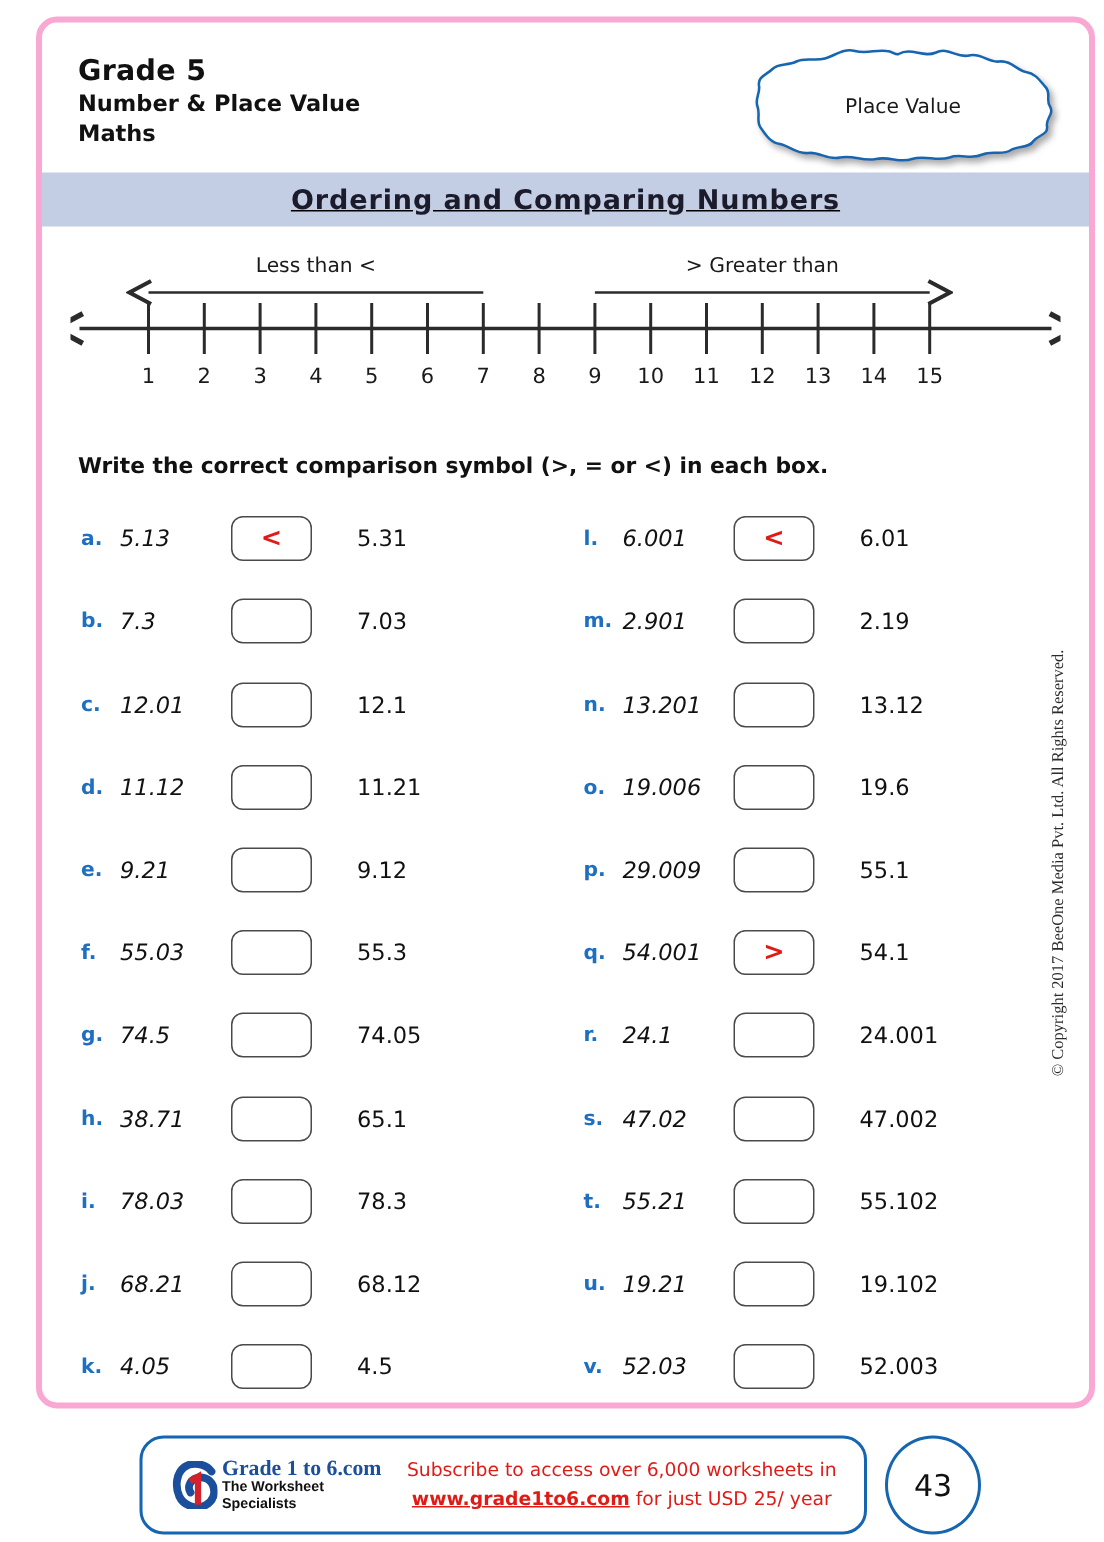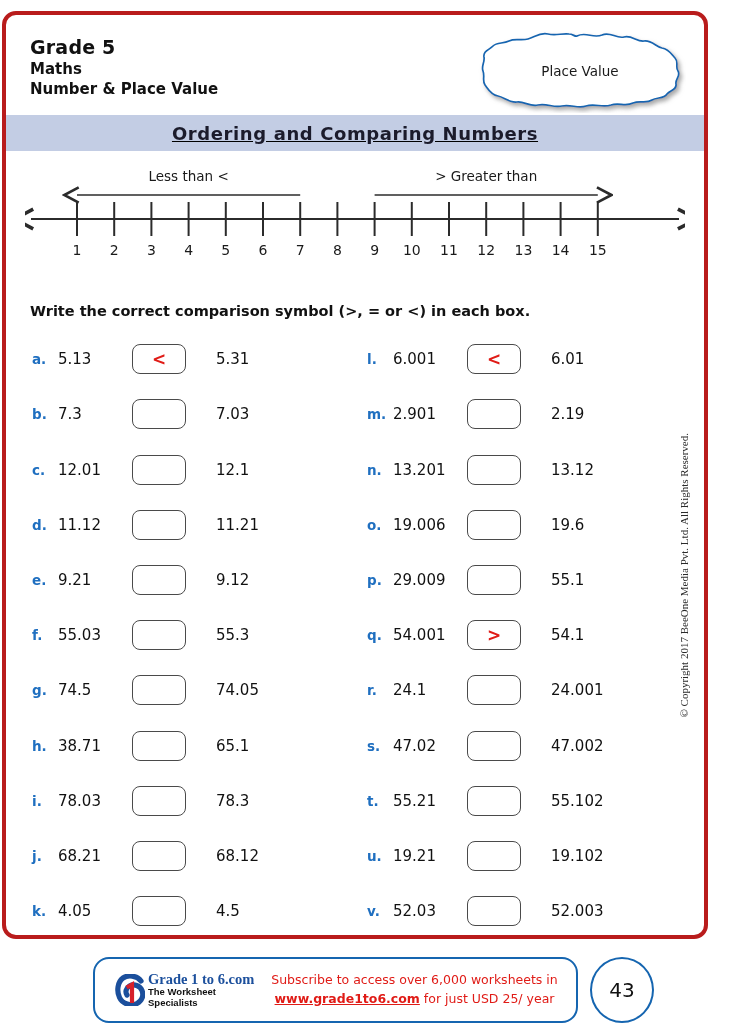--- a/index.html
+++ b/index.html
@@ -7,23 +7,23 @@
     width:736px;height:1028px;
     background:#ffffff;
     font-family:"DejaVu Sans", sans-serif;
     overflow:hidden;
     position:relative;
   }
 
   
   .sheet{
     position:absolute;
-    left:2px; top:11px;
+    left:24px; top:11px;
     width:706px; height:928px;
-    border:4px solid #b91c1c;
+    border:4px solid #f9a8d4;
     border-radius:14px;
     box-sizing:border-box;
     background:#fff;
     overflow:hidden;
   }
 
   
   .header{
     position:absolute; left:0; top:0; width:100%; height:100px;
   }
@@ -87,21 +87,21 @@
     height:38.5px;
     margin-bottom:16.7px;
   }
   .p-letter{
     width:26px; flex:0 0 26px;
     font-size:13.5px; font-weight:bold; color:#1f6fc0;
   }
   .p-num{
     font-size:15px; color:#111;
   }
-  .p-left-num{ width:74px; flex:0 0 74px;}
+  .p-left-num{ width:74px; flex:0 0 74px;font-style:italic;}
   .p-box{
     width:52px; height:28px; flex:0 0 52px;
     border:1.6px solid #4a4a4a;
     border-radius:8px;
     display:flex; align-items:center; justify-content:center;
     margin-right:30px;
   }
   .p-answer{
     color:#e01b16; font-size:17px; font-weight:bold; line-height:1;
   }
@@ -171,22 +171,22 @@
   }
 </style>
 </head>
 <body>
 
 <div class="sheet">
 
   <div class="header">
     <div class="hdr-text">
       <div class="hdr-grade">Grade 5</div>
+      <div class="hdr-sub">Number &amp; Place Value</div>
       <div class="hdr-sub">Maths</div>
-      <div class="hdr-sub">Number &amp; Place Value</div>
     </div>
 
     <div class="cloud-wrap">
       <svg width="212" height="84" viewBox="0 0 212 84" xmlns="http://www.w3.org/2000/svg">
         <defs>
           <filter id="cloudshadow" x="-20%" y="-20%" width="150%" height="160%">
             <feDropShadow dx="2.5" dy="3" stdDeviation="2" flood-color="#8d8d8d" flood-opacity="0.75"></feDropShadow>
           </filter>
         </defs>
         <path filter="url(#cloudshadow)" fill="#ffffff" stroke="#1565b0" stroke-width="1.7" d="M103 7

